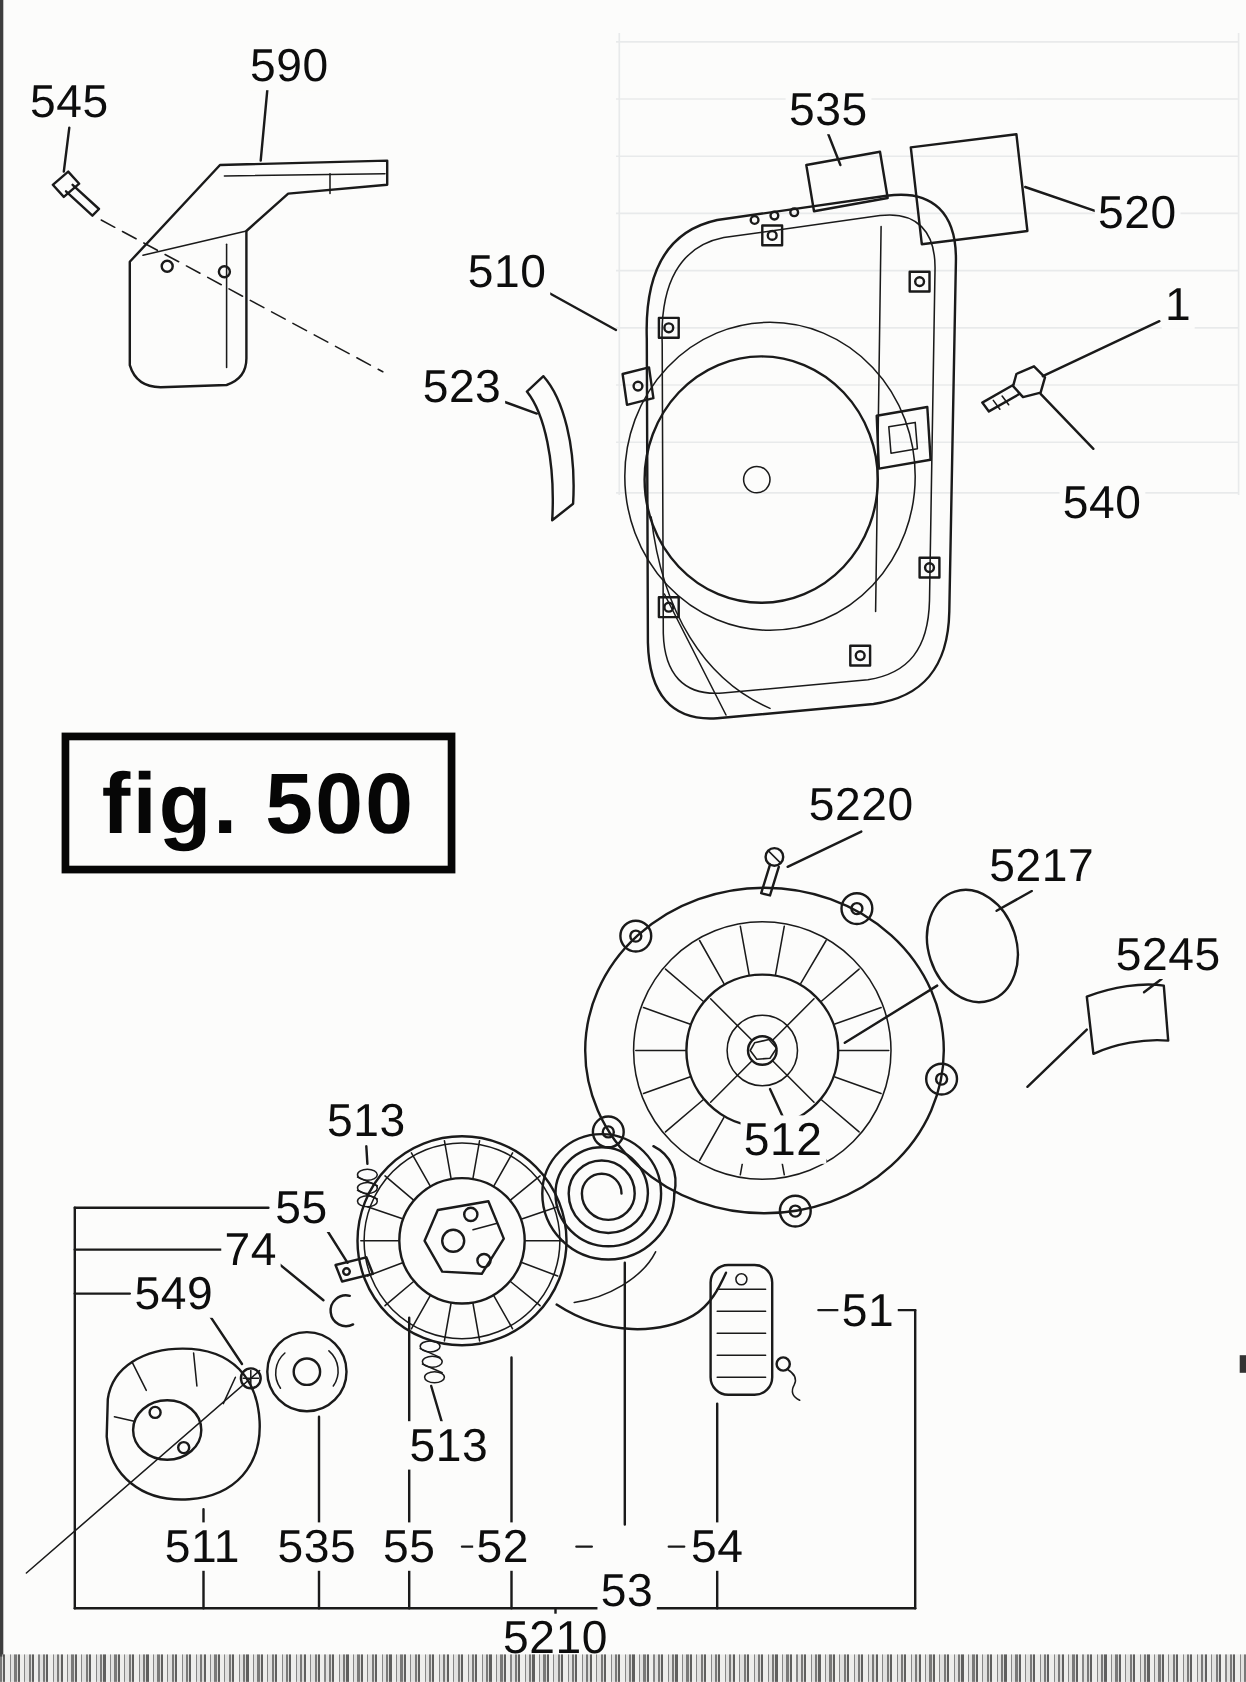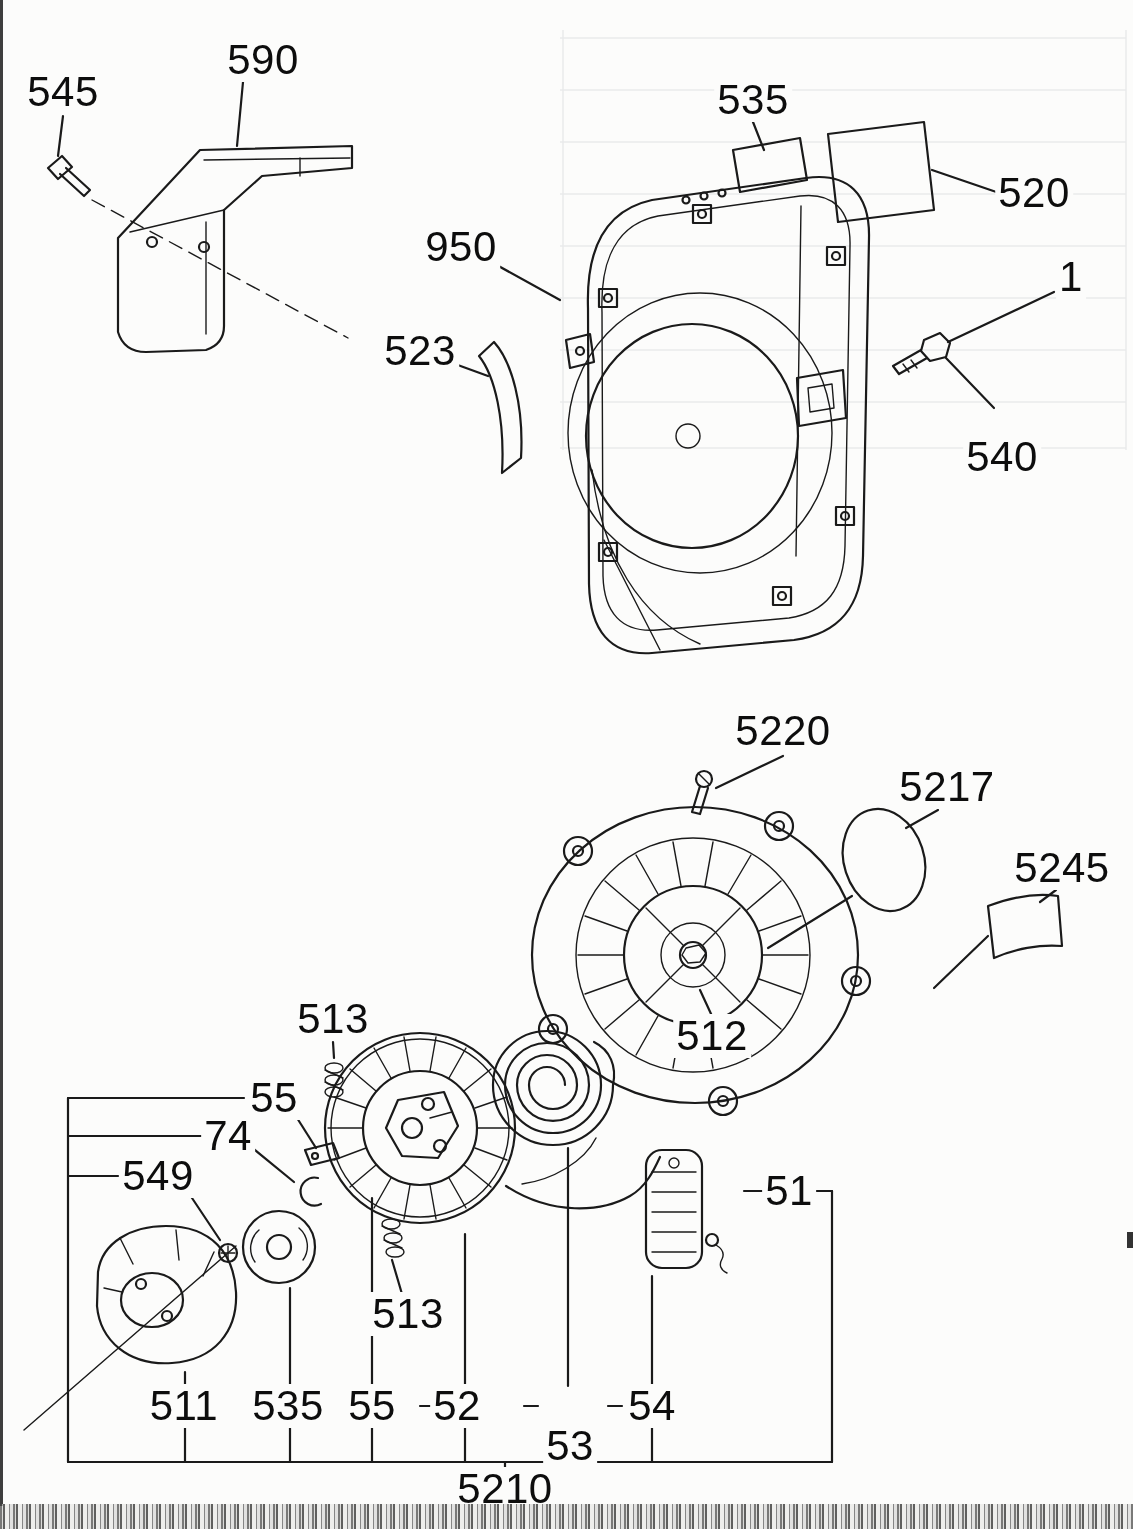--- a/index.html
+++ b/index.html
@@ -261,26 +261,29 @@
       <path d="M185,1372 L185,1386 M185,1426 L185,1462"></path>
       <path d="M290,1288 L290,1386 M290,1426 L290,1462"></path>
       <path d="M372,1198 L372,1386 M372,1426 L372,1462"></path>
       <path d="M465,1234 L465,1386 M465,1426 L465,1462"></path>
       <path d="M568,1148 L568,1386 M568,1426 L568,1462"></path>
       <path d="M652,1276 L652,1386 M652,1426 L652,1462"></path>
       <path d="M420,1406 L434,1406 M524,1406 L538,1406 M608,1406 L622,1406"></path>
     </g>
   </svg>
 
+  <div class="figbox">
+    <span class="figtext">fig. 500</span>
+  </div>
 
   <div class="plabel" style="left:63px;top:92px;">545</div>
   <div class="plabel" style="left:243px;top:60px;margin-left:20px;">590</div>
   <div class="plabel" style="left:753px;top:100px;">535</div>
   <div class="plabel" style="left:1034px;top:193px;">520</div>
-  <div class="plabel" style="left:461px;top:247px;">950</div>
+  <div class="plabel" style="left:461px;top:247px;">510</div>
   <div class="plabel" style="left:1071px;top:277px;">1</div>
   <div class="plabel" style="left:420px;top:351px;">523</div>
   <div class="plabel" style="left:1002px;top:426px;margin-top:31px;">540</div>
   <div class="plabel" style="left:783px;top:731px;">5220</div>
   <div class="plabel" style="left:947px;top:787px;">5217</div>
   <div class="plabel" style="left:1062px;top:868px;">5245</div>
   <div class="plabel" style="left:712px;top:1036px;">512</div>
   <div class="plabel" style="left:333px;top:1019px;">513</div>
   <div class="plabel" style="left:274px;top:1098px;">55</div>
   <div class="plabel" style="left:228px;top:1136px;">74</div>

